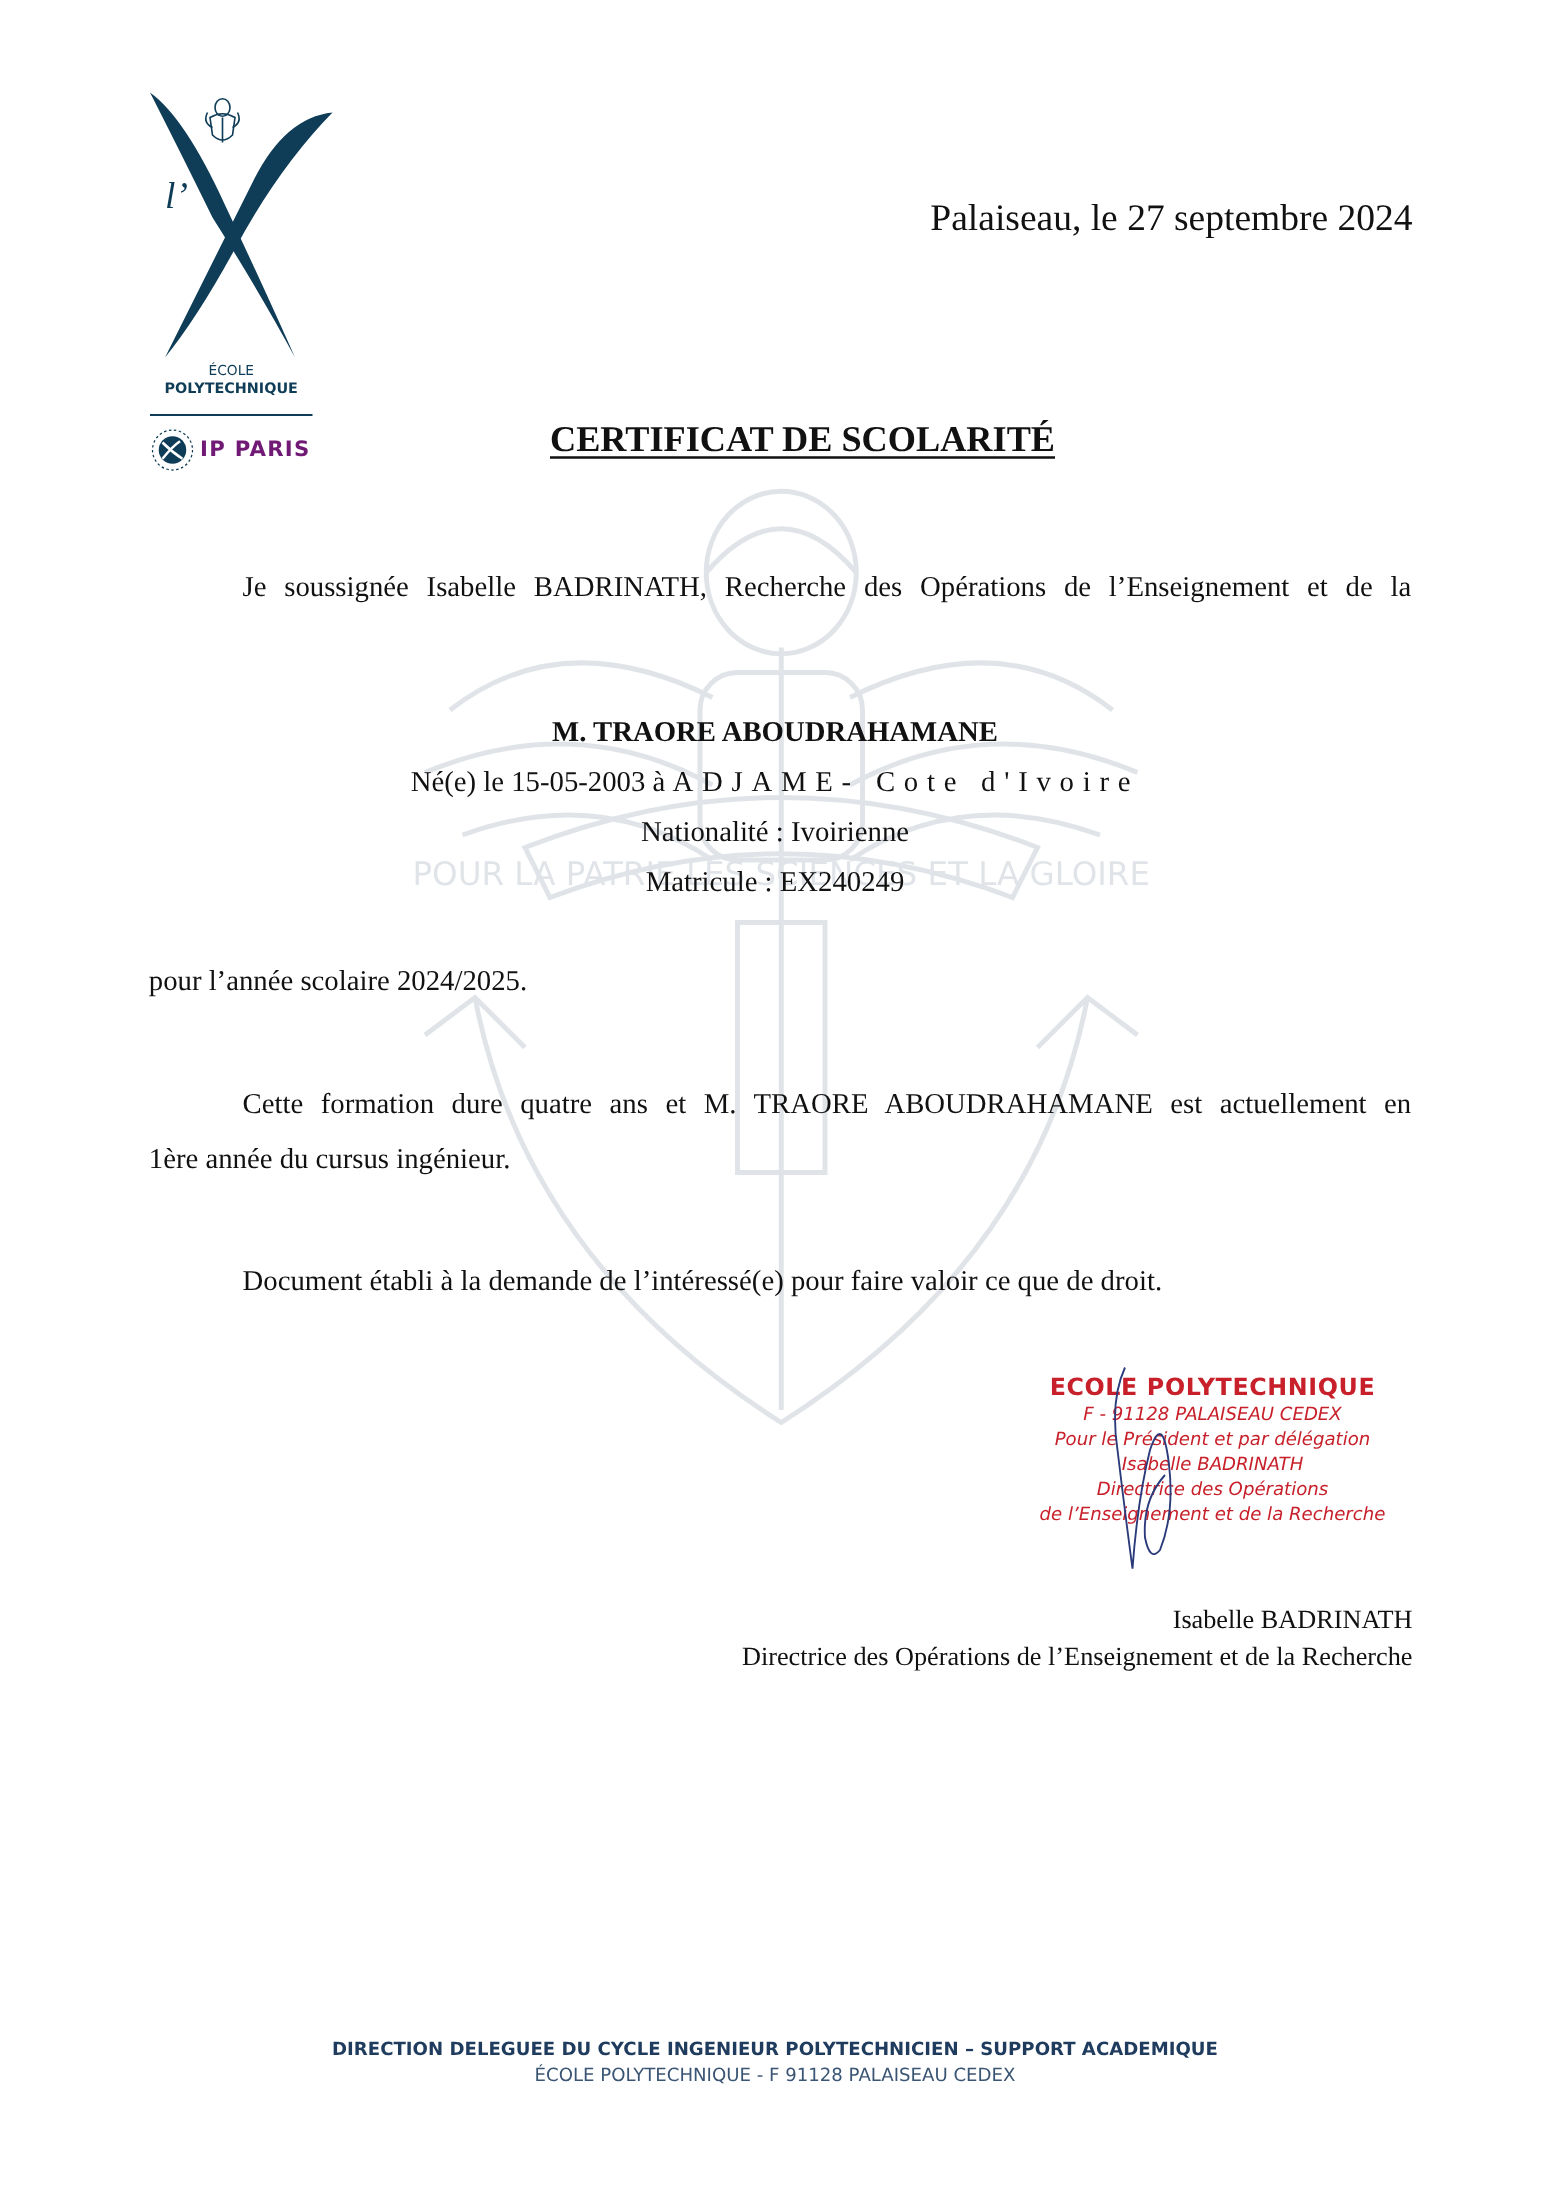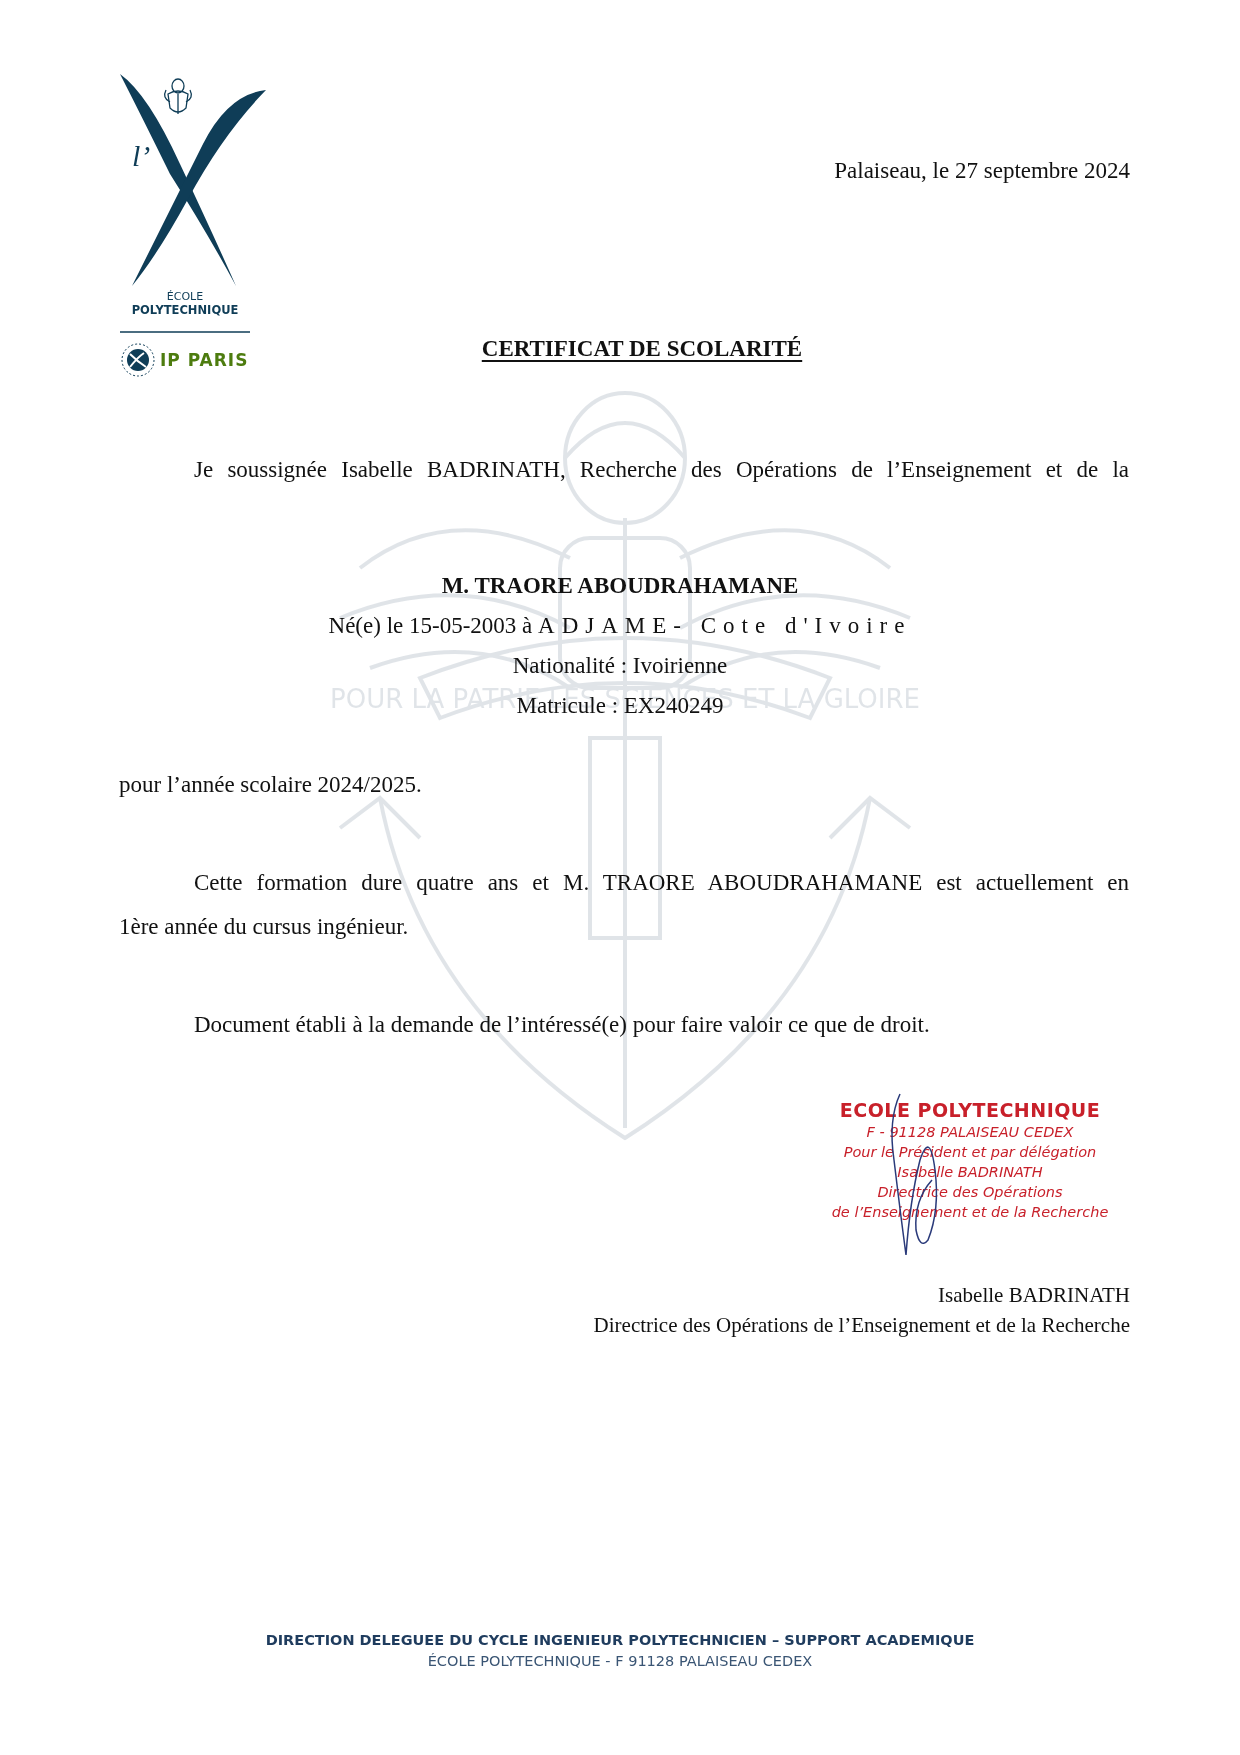--- a/index.html
+++ b/index.html
@@ -1,20 +1,20 @@
 <!DOCTYPE html>
 <html><head>
 <meta charset="utf-8">
 <style>
   html, body { margin: 0; padding: 0; background: #ffffff; }
   body { width: 1240px; height: 1755px; position: relative; overflow: hidden; font-family: "Liberation Serif", serif; color: #111; }
   .abs { position: absolute; }
   .logo { left: 118px; top: 74px; width: 150px; height: 280px; }
-  .date { right: 110px; top: 158px; font-size: 23px; }
-  .title { left: 0; right: 0; top: 336px; text-align: center; font-size: 23px; font-weight: bold; padding-left: 44px; }
+  .date { right: 110px; top: 158px; font-size: 30px; }
+  .title { left: 0; right: 0; top: 336px; text-align: center; font-size: 29px; font-weight: bold; padding-left: 44px; }
   .title span { text-decoration: underline; text-underline-offset: 4px; text-decoration-thickness: 2px; }
   .watermark { left: 300px; top: 368px; width: 650px; height: 780px; opacity: 0.18; }
   .para { left: 119px; width: 1010px; font-size: 23px; line-height: 44px; text-align: justify; }
   .para .indent { display: inline-block; width: 75px; }
   .center-block { left: 0; right: 0; text-align: center; font-size: 23px; line-height: 40px; }
   .name { font-weight: bold; }
   .spaced { letter-spacing: 7px; }
   .stamp { left: 820px; top: 1098px; width: 300px; text-align: center; color: #c8202a; font-family: "DejaVu Sans", sans-serif; }
   .stamp .s1 { font-size: 19px; font-weight: bold; letter-spacing: 0.5px; line-height: 24px; }
   .stamp .sl { font-size: 14.5px; line-height: 20px; font-style: italic; }
@@ -44,21 +44,21 @@
     <text x="67" y="226" text-anchor="middle" font-family="DejaVu Sans, sans-serif" font-size="11" fill="#0f3d57">ÉCOLE</text>
     <text x="67" y="240" text-anchor="middle" font-family="DejaVu Sans, sans-serif" font-size="11.5" font-weight="bold" fill="#0f3d57">POLYTECHNIQUE</text>
     <line x1="2" y1="258" x2="132" y2="258" stroke="#0f3d57" stroke-width="1.5"></line>
   </svg>
   <div class="abs" style="left:0; top:266px; width:160px; height:40px;">
     <svg width="40" height="40" viewBox="0 0 40 40" style="position:absolute;left:0;top:0;">
       <circle cx="20" cy="20" r="11" fill="#0f3d57"></circle>
       <path d="M12 14 Q20 22 28 27 M12 27 Q20 17 26 13" stroke="#fff" stroke-width="2" fill="none"></path>
       <circle cx="20" cy="20" r="16" fill="none" stroke="#0f3d57" stroke-width="1" stroke-dasharray="2 2"></circle>
     </svg>
-    <span class="abs" style="left:42px; top:10px; font-family:'DejaVu Sans',sans-serif; font-weight:bold; font-size:17px; color:#4d7c0f; letter-spacing:1px;">IP PARIS</span>
+    <span class="abs" style="left:42px; top:10px; font-family:'DejaVu Sans',sans-serif; font-weight:bold; font-size:17px; color:#701a75; letter-spacing:1px;">IP PARIS</span>
   </div>
 </div>
 
 <div class="abs date">Palaiseau, le 27 septembre 2024</div>
 
 <div class="abs watermark">
   <svg width="650" height="780" viewBox="0 0 650 780" fill="none" stroke="#5a6f86" stroke-width="4">
     <ellipse cx="325" cy="90" rx="60" ry="65"></ellipse>
     <path d="M265 90 Q325 20 385 90"></path>
     <path d="M60 200 Q150 130 270 190 M590 200 Q500 130 380 190"></path>

